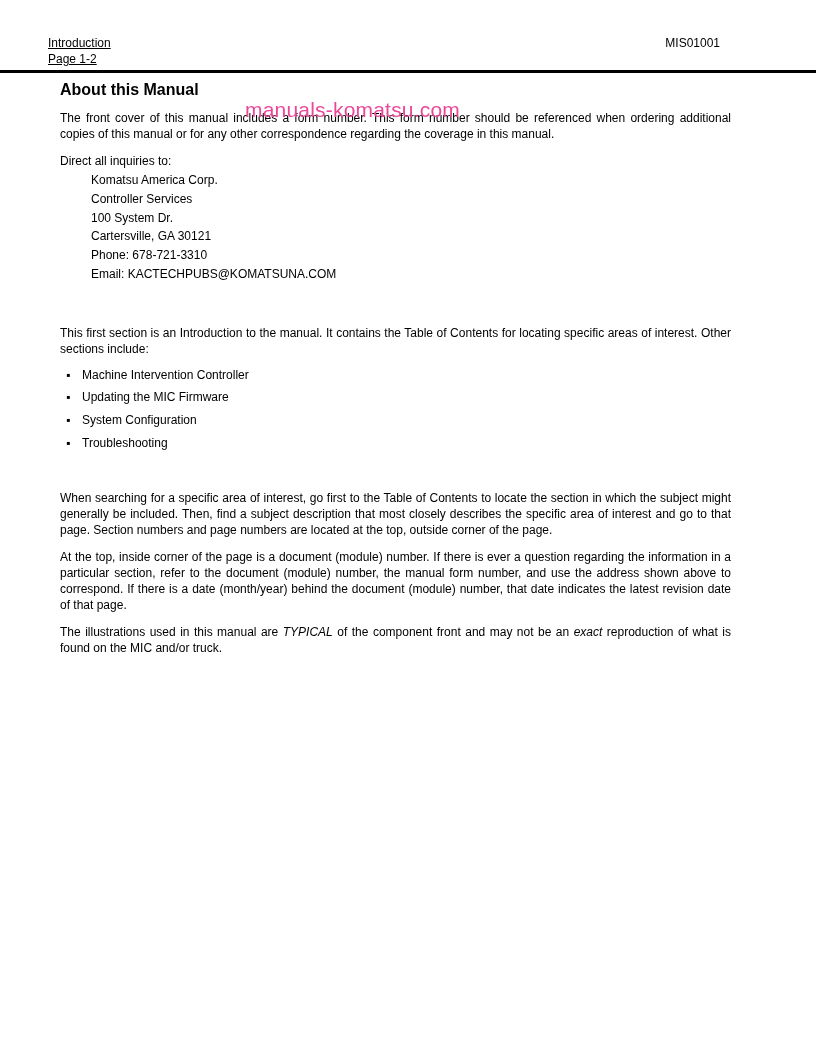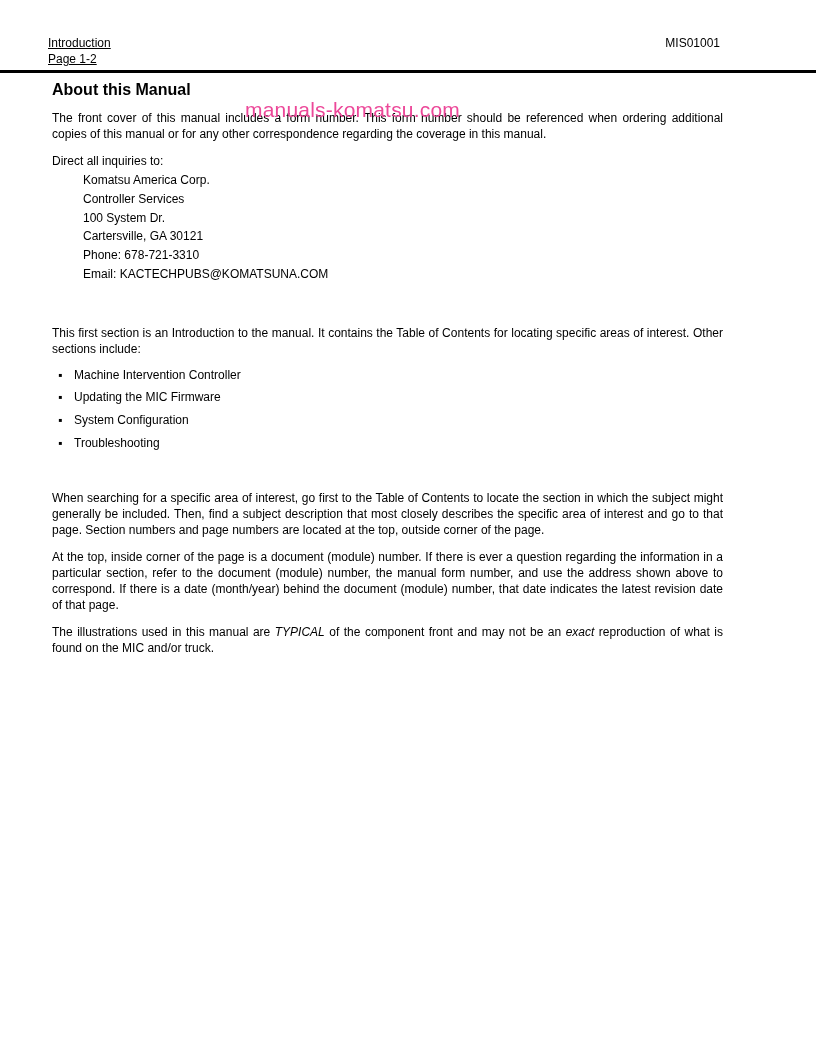--- a/index.html
+++ b/index.html
@@ -28,21 +28,21 @@
     .header-rule {
       position: absolute;
       left: 0;
       top: 70px;
       width: 816px;
       height: 3px;
       background: #000000;
     }
     .content {
       position: absolute;
-      left: 52px;
+      left: 60px;
       top: 80px;
       width: 671px;
       font-size: 12px;
       line-height: 16px;
     }
     h1.title {
       font-size: 16px;
       font-weight: bold;
       margin: 0 0 10px 0;
       line-height: 20px;

